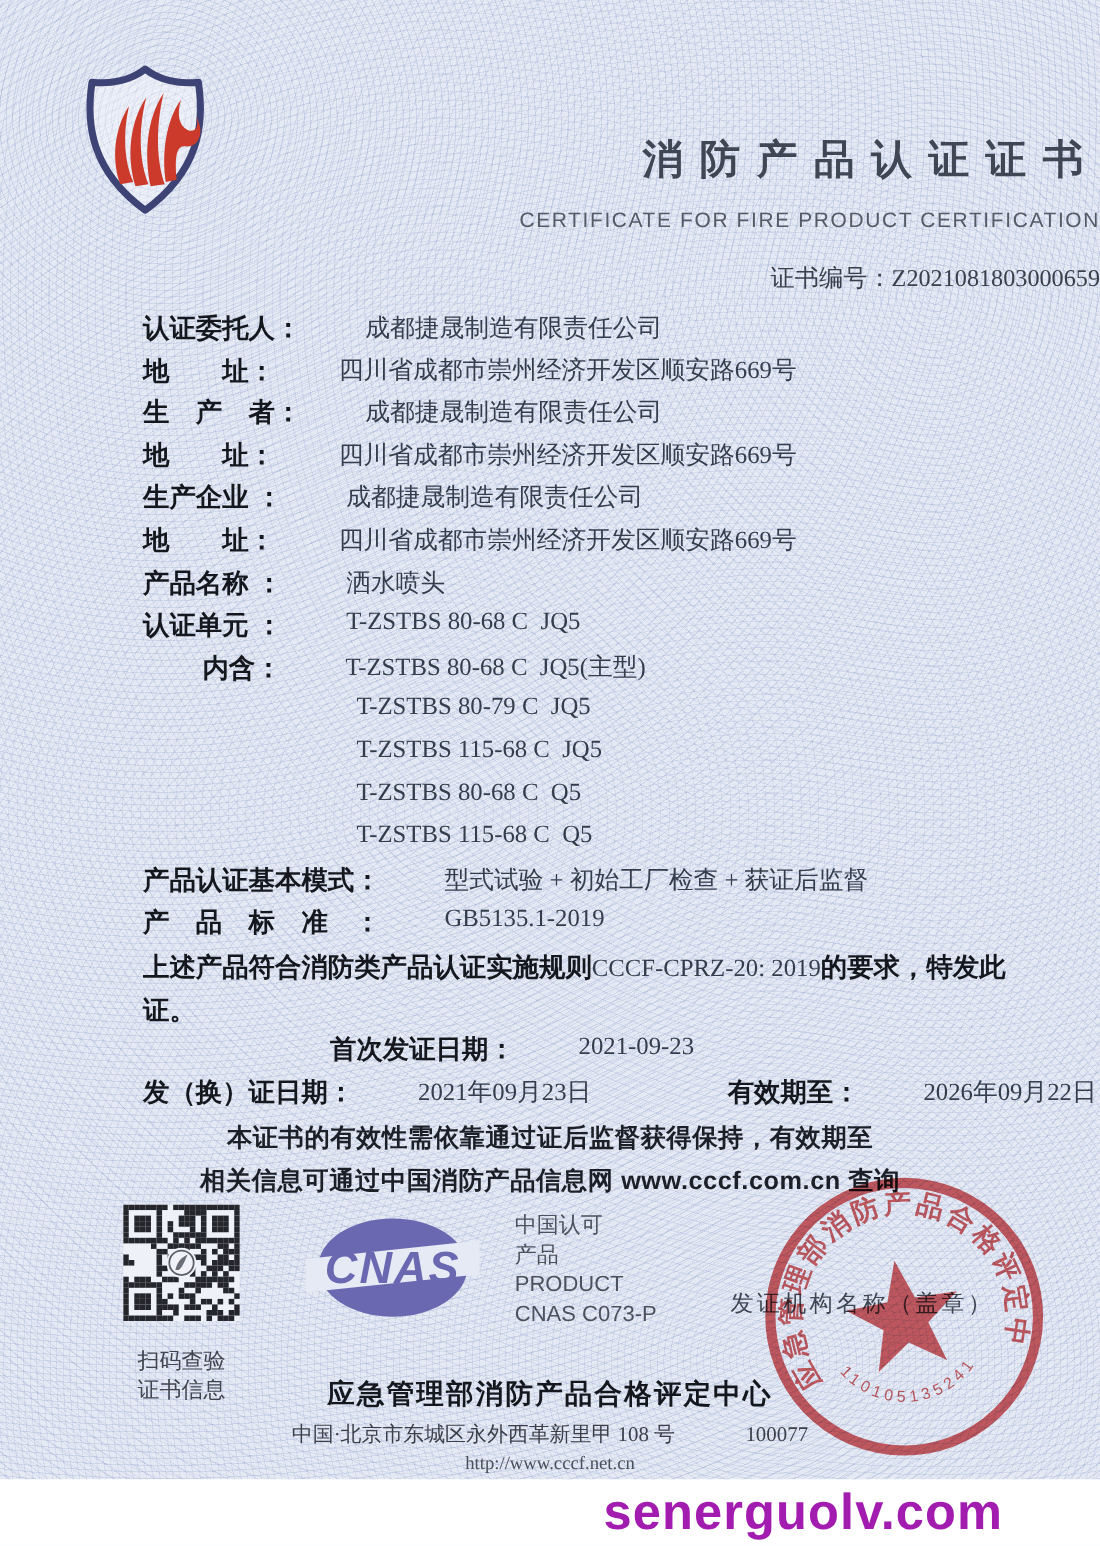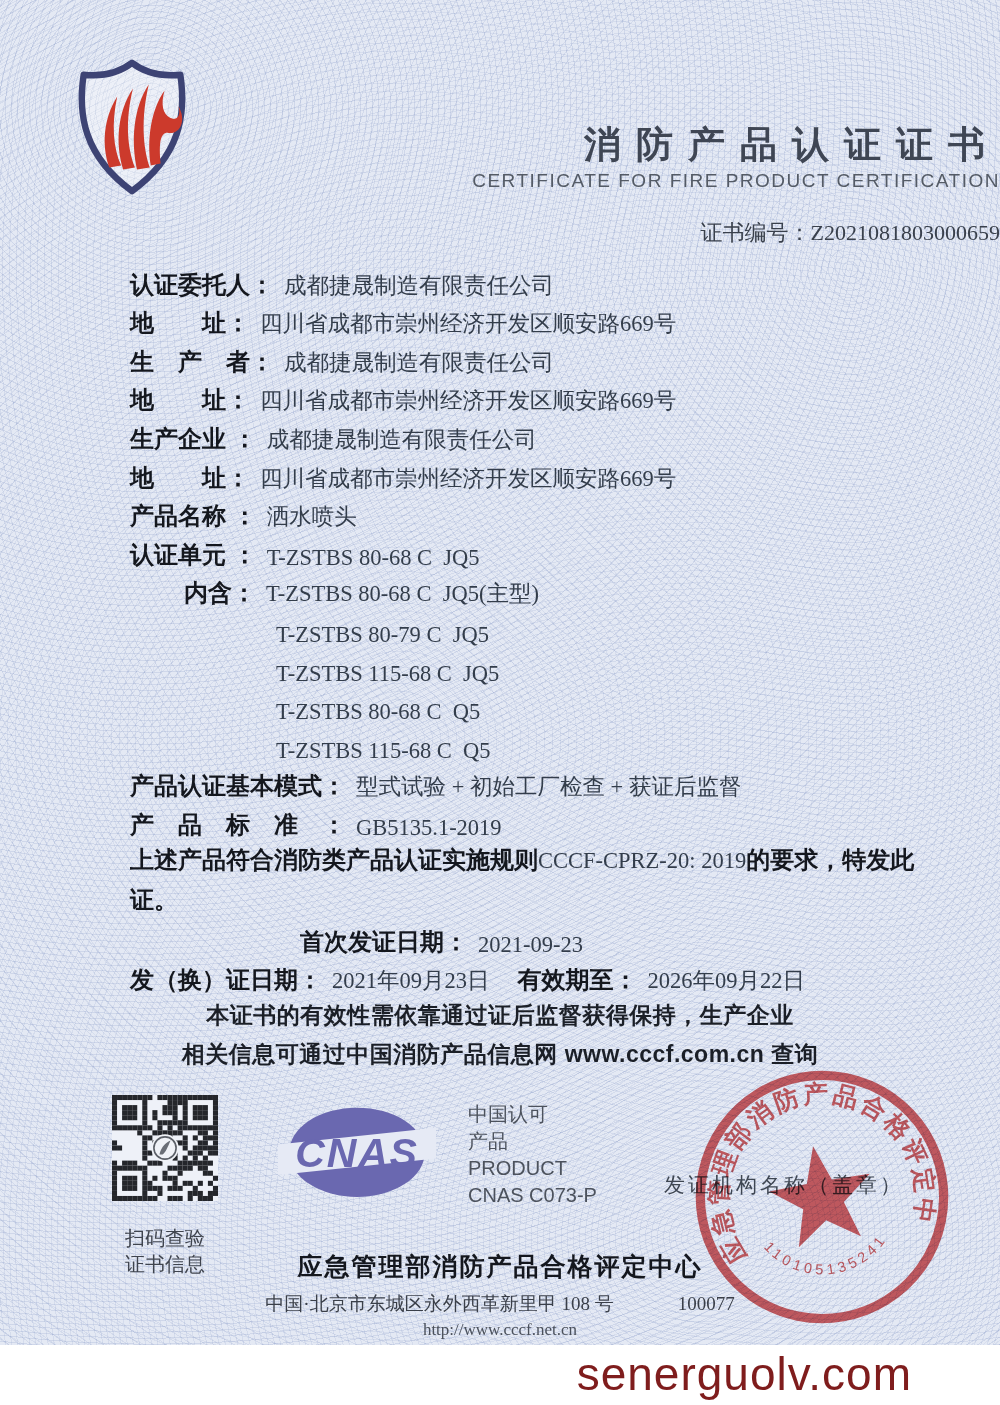--- a/index.html
+++ b/index.html
@@ -14,27 +14,27 @@
       repeating-radial-gradient(circle at 85% 20%, rgba(122,142,192,0.16) 0px, rgba(122,142,192,0.16) 1px, transparent 1px, transparent 7px),
       repeating-radial-gradient(circle at 40% 55%, rgba(122,142,192,0.13) 0px, rgba(122,142,192,0.13) 1px, transparent 1px, transparent 8px),
       repeating-radial-gradient(circle at 70% 92%, rgba(122,142,192,0.15) 0px, rgba(122,142,192,0.15) 1px, transparent 1px, transparent 6px);
     color:#23272f;
   }
 
   .logo { position:absolute; left:58px; top:52px; width:148px; height:150px; }
 
   .title-wrap { padding-top:120px; text-align:right; }
   .title { font-size:37px; font-weight:bold; letter-spacing:15px; color:#3f4654; }
-  .subtitle { font-size:19px; letter-spacing:1.5px; color:#545b66; font-weight:normal; }
+  .subtitle { margin-top:20px; font-size:19px; letter-spacing:1.5px; color:#545b66; font-weight:normal; }
 
   .certno-row { margin-top:26px; text-align:right;
     font-family:"Liberation Serif", serif; font-size:22px; color:#39404c; }
 
   .rows { margin-top:14px; padding-left:130px; }
-  .row { height:38.6px; display:flex; align-items:flex-end; white-space:pre; }
+  .row { height:38.6px; display:flex; align-items:flex-start; white-space:pre;gap:48px; }
   .flabel { font-size:24px; font-weight:bold; color:#14171e; white-space:pre; }
   .fvalue { margin-left:10px; font-family:"Liberation Serif", serif; font-size:22.5px; color:#333d4b; white-space:pre; }
   .indent-label { display:inline-block; width:126px; text-align:right; }
   .model-indent { display:inline-block; width:136px; }
 
   .statement { width:800px; line-height:38.6px; font-size:24px; font-weight:bold; color:#14171e; }
   .statement .code { font-family:"Liberation Serif", serif; font-weight:normal; font-size:22.5px; color:#333d4b; }
 
   .first-issue-row { padding-left:170px; }
   .gap28 { display:inline-block; width:28px; }
@@ -56,21 +56,21 @@
   .issuer { position:absolute; left:0; top:1250px; width:1000px; text-align:center;
     font-size:25px; font-weight:bold; letter-spacing:2px; color:#14171e; }
   .addr-line { position:absolute; left:0; top:1291px; width:1000px; text-align:center;
     font-family:"Liberation Serif", serif; font-size:19px; color:#3a3f49; }
   .addr-line .post { margin-left:64px; }
   .site-line { position:absolute; left:0; top:1320px; width:1000px; text-align:center;
     font-family:"Liberation Serif", serif; font-size:17px; color:#4a505b; }
 
   .white-strip { position:absolute; left:0; top:1345px; width:1000px; height:60px; background:#ffffff;
     text-align:right; padding-right:88px; }
-  .watermark { font-size:46px; color:#7f1d1d; letter-spacing:1px; line-height:58px; }
+  .watermark { font-size:46px; color:#a21caf; letter-spacing:1px; line-height:58px;font-weight:bold; }
 </style>
 </head>
 <body>
 
 <div class="cert">
 
   <div class="logo">
     <svg viewBox="0 0 150 150" width="148" height="150">
       <path d="M75 10 C62 20 44 24 26 22 C20 62 26 104 75 140 C124 104 130 62 124 22 C106 24 88 20 75 10 Z" fill="rgba(255,255,255,0.35)" stroke="#3d4374" stroke-width="6.5" stroke-linejoin="round"></path>
       <g fill="#cc3a2c">
@@ -109,21 +109,21 @@
 
     <div class="row"><span class="flabel">产品认证基本模式：</span><span class="fvalue">型式试验 + 初始工厂检查 + 获证后监督</span></div>
     <div class="row"><span class="flabel">产　品　标　准　：</span><span class="fvalue">GB5135.1-2019</span></div>
 
     <p class="statement"><span>上述产品符合消防类产品认证实施规则</span><span class="code">CCCF-CPRZ-20: 2019</span><span>的要求，特发此证。</span></p>
 
     <div class="row first-issue-row"><span class="flabel">首次发证日期：</span><span class="fvalue">2021-09-23</span></div>
     <div class="row"><span class="flabel">发（换）证日期：</span><span class="fvalue">2021年09月23日</span><span class="gap28"></span><span class="flabel">有效期至：</span><span class="fvalue">2026年09月22日</span></div>
   </div>
 
-  <div class="notice">本证书的有效性需依靠通过证后监督获得保持，生产企业</div>
+  <div class="notice">本证书的有效性需依靠通过证后监督获得保持，有效期至</div>
   <div class="notice">相关信息可通过中国消防产品信息网 www.cccf.com.cn 查询</div>
 
   <div class="footer-band">
     <div class="qr-block">
       <div class="qr"><svg viewBox="0 0 105 105" width="106" height="106">
     <rect x="0" y="0" width="105" height="105" fill="#eef1f8"></rect>
     <g fill="#24262b">
               <rect x="0" y="0" width="5" height="5"></rect>
               <rect x="5" y="0" width="5" height="5"></rect>
               <rect x="10" y="0" width="5" height="5"></rect>

